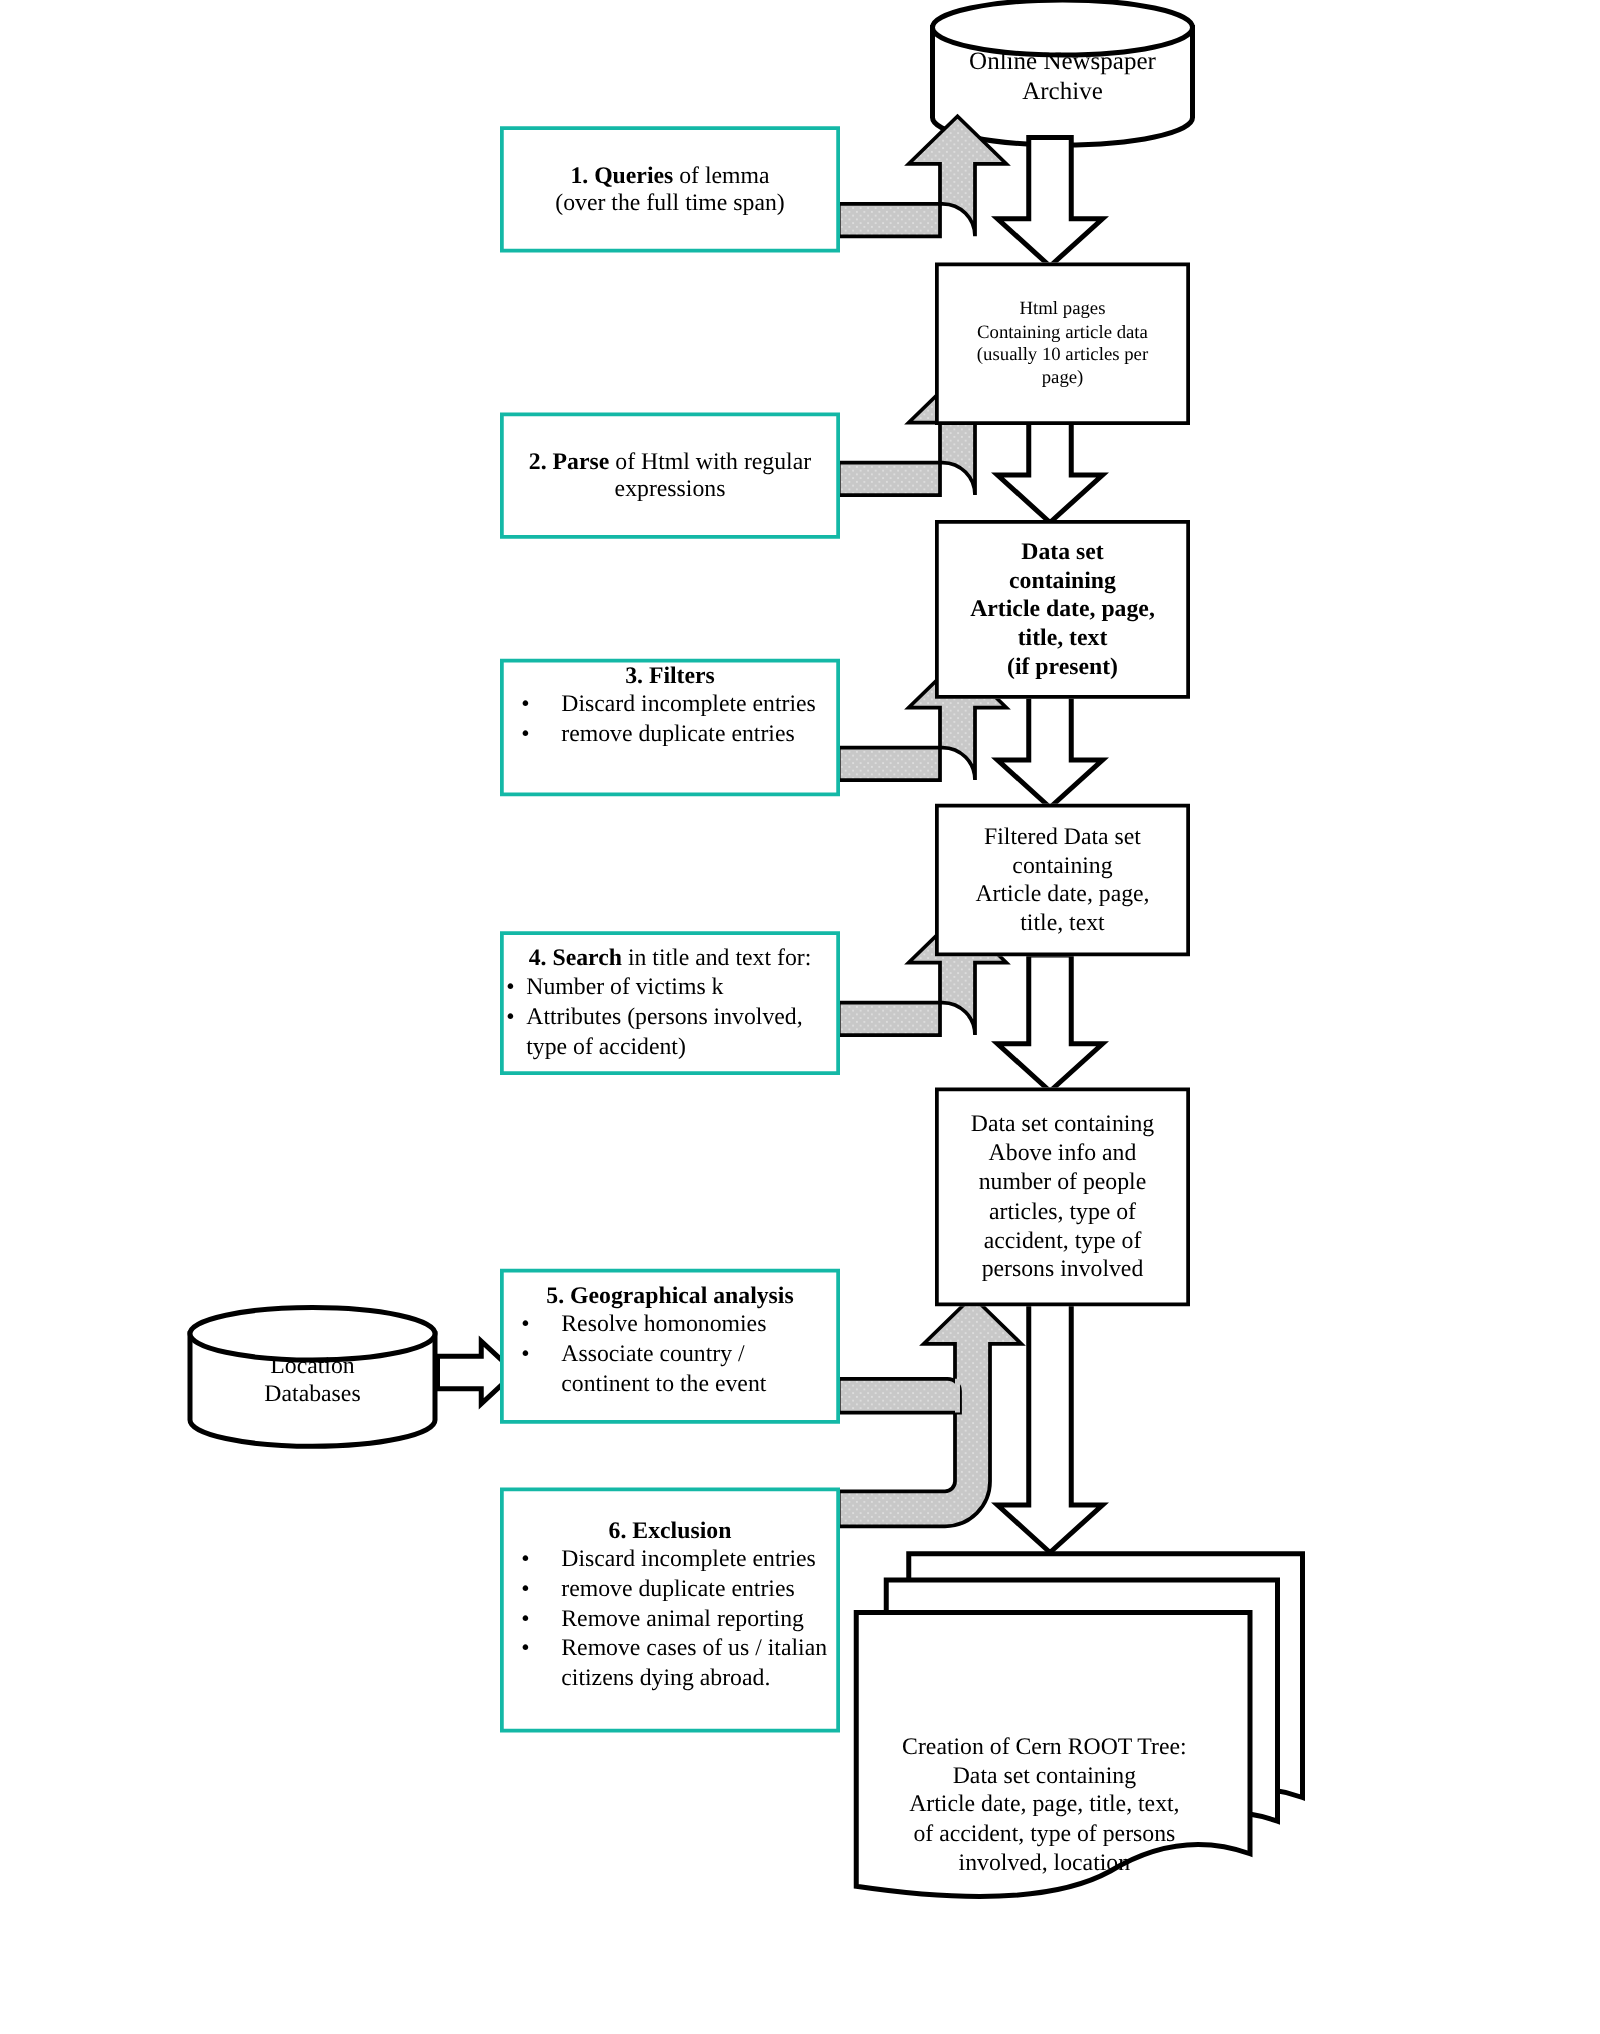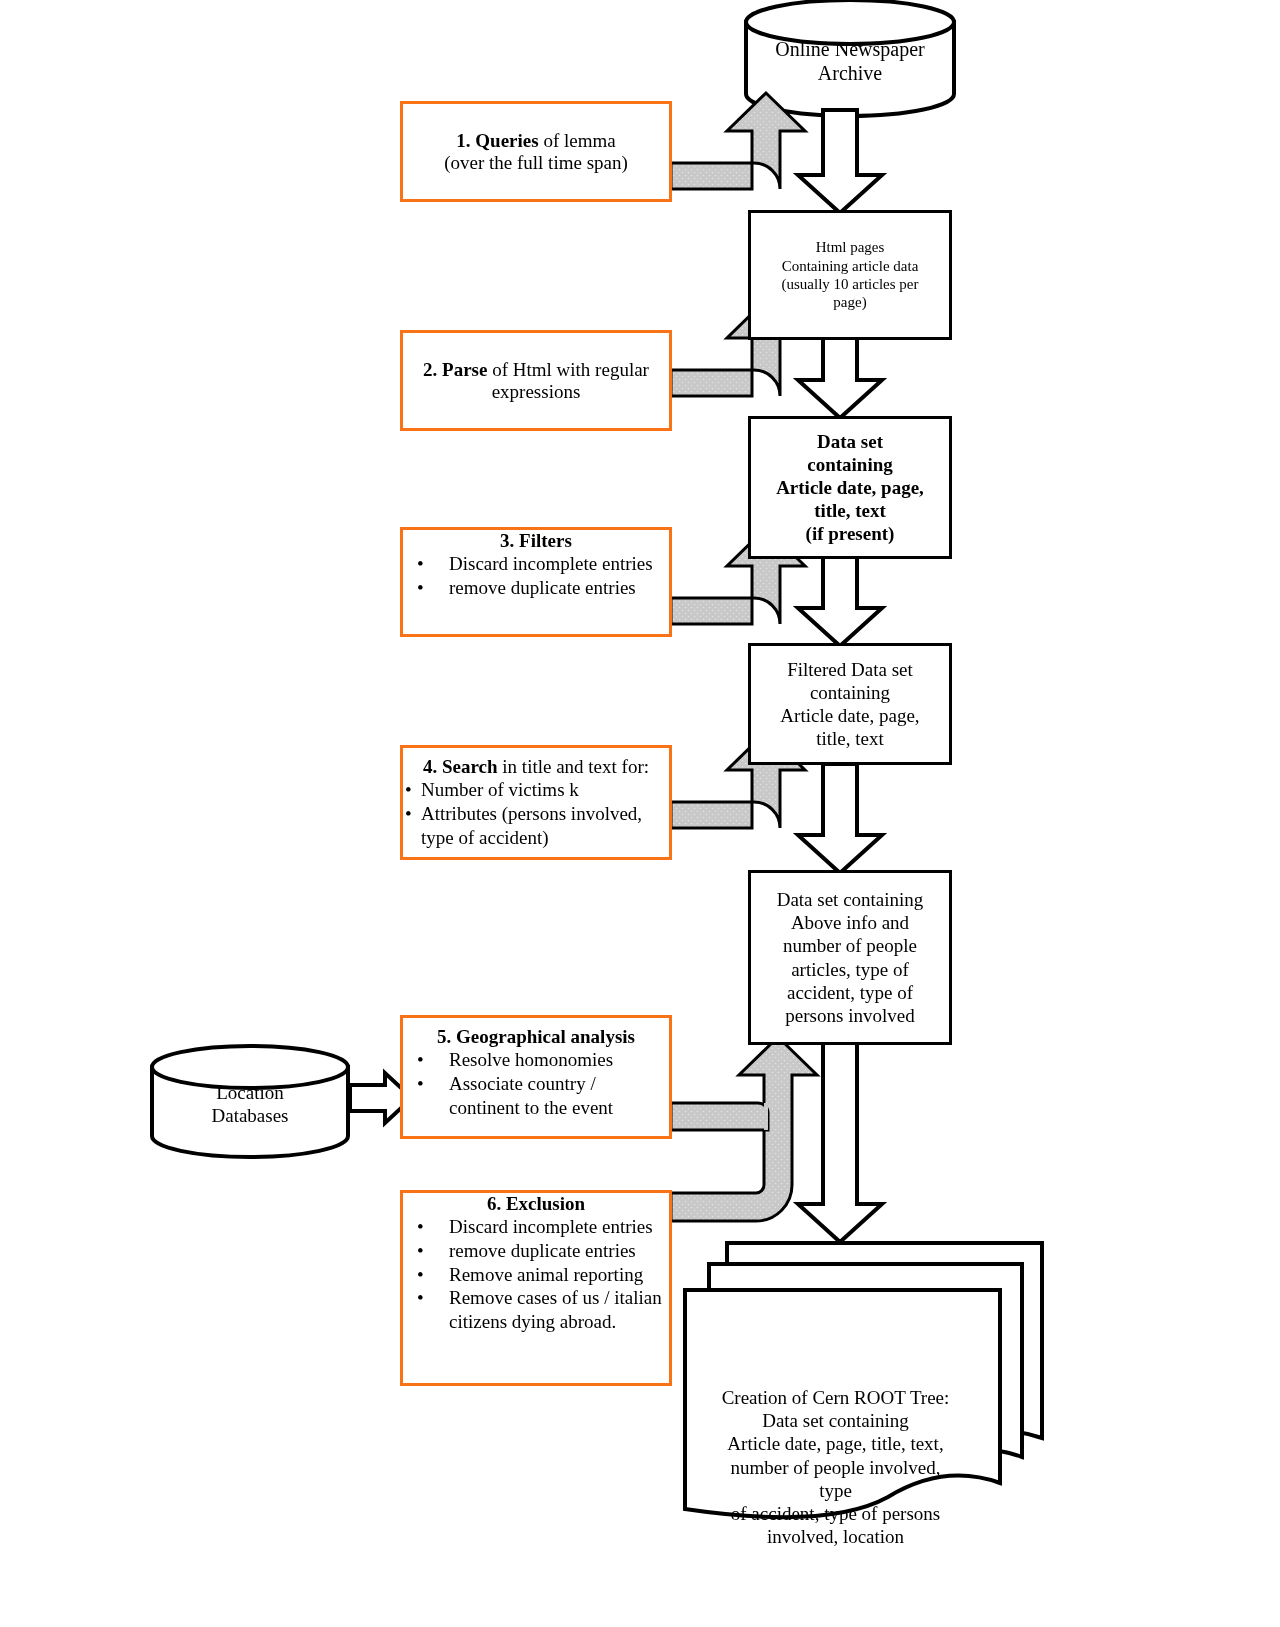--- a/index.html
+++ b/index.html
@@ -33,21 +33,21 @@
   }
   .rect {
     border: 3px solid #000;
     background: #fff;
   }
   .txt { display: block; line-height: 1.22; }
   b { font-weight: bold; }
 
   
   .step {
-    border: 3px solid #f97316;
+    border: 3px solid #14b8a6;
     background: #fff;
     font-size: 19px;
     justify-content: center;
   }
   .step .head { font-weight: bold; text-align: center; width: 100%; }
   .step .head .reg { font-weight: normal; }
   .bullets {
     list-style: none;
     margin: 0;
     padding: 0;
@@ -227,21 +227,20 @@
   <span class="txt">articles, type of</span>
   <span class="txt">accident, type of</span>
   <span class="txt">persons involved</span>
 </div>
 
 <div class="docstack" style="left:685px; top:1290px; width:315px; height:240px;">
   <div class="doc-label">
     <span class="txt">Creation of Cern ROOT Tree:</span>
     <span class="txt">Data set containing</span>
     <span class="txt">Article date, page, title, text,</span>
-    <span class="txt">number of people involved, type</span>
     <span class="txt">of accident, type of persons</span>
     <span class="txt">involved, location</span>
   </div>
 </div>
 
 <div class="node step" style="left:400px; top:101px; width:272px; height:101px;">
   <div class="head">
     <b><span>1.</span>
     <span>Queries</span></b><span class="reg"> of lemma</span>
   </div>
@@ -282,21 +281,21 @@
   <div class="head">
     <b><span>5.</span>
     <span>Geographical analysis</span></b>
   </div>
   <ul class="bullets wide">
     <li><span class="bl">•</span><span>Resolve homonomies</span></li>
     <li><span class="bl">•</span><span>Associate country / continent to the event</span></li>
   </ul>
 </div>
 
-<div class="node step" style="left:400px; top:1190px; width:272px; height:196px; justify-content:flex-start; padding-top:0;">
+<div class="node step" style="left:400px; top:1190px; width:272px; height:196px; justify-content:flex-start; padding-top:21px;">
   <div class="head">
     <b><span>6.</span>
     <span>Exclusion</span></b>
   </div>
   <ul class="bullets wide">
     <li><span class="bl">•</span><span>Discard incomplete entries</span></li>
     <li><span class="bl">•</span><span>remove duplicate entries</span></li>
     <li><span class="bl">•</span><span>Remove animal  reporting</span></li>
     <li><span class="bl">•</span><span>Remove cases of us / italian citizens dying abroad.</span></li>
   </ul>

